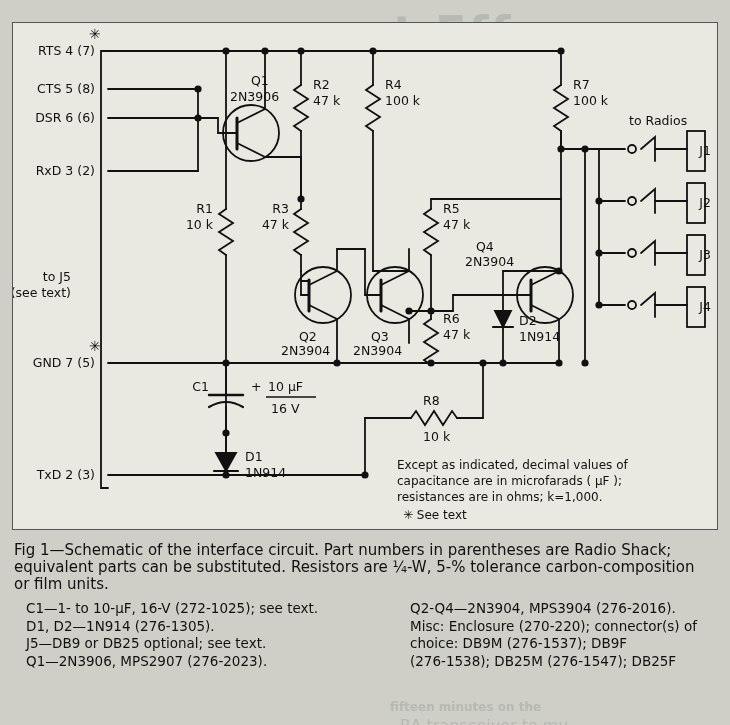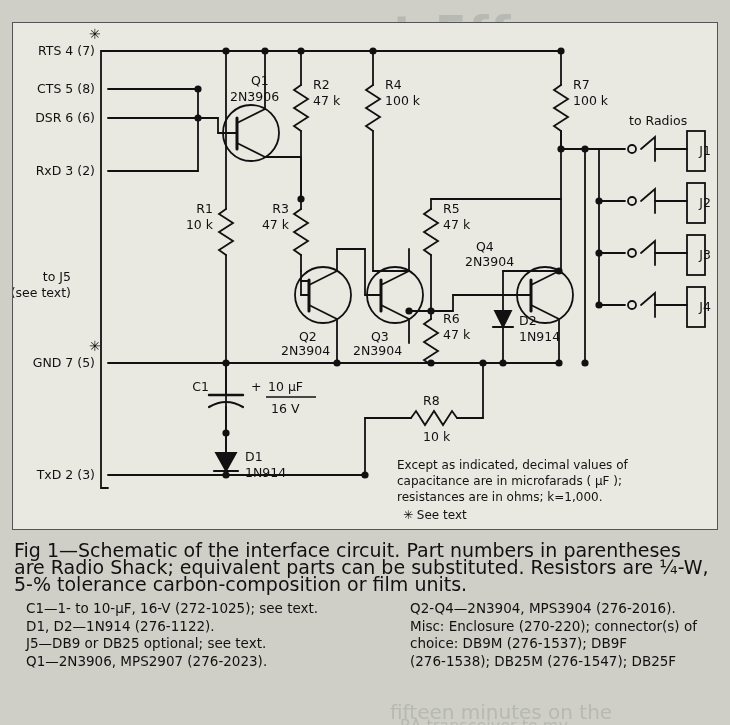--- a/index.html
+++ b/index.html
@@ -20,33 +20,33 @@
     pointer-events:none;
     user-select:none;
   }
   .ghost.g1{top:6px;left:330px;font-size:46px;letter-spacing:2px;}
   .ghost.g2{top:52px;left:330px;font-size:46px;letter-spacing:2px;}
   .ghost.g3{top:400px;left:40px;font-size:20px;font-weight:normal;}
   .ghost.g4{top:432px;left:30px;font-size:20px;font-weight:normal;}
   .ghost.g5{top:464px;left:30px;font-size:20px;font-weight:normal;}
   .ghost.g6{top:496px;left:40px;font-size:20px;font-weight:normal;}
   .ghost.g7{top:676px;left:400px;font-size:16px;font-weight:normal;margin-top:40px;}
-  .ghost.g8{top:700px;left:390px;font-size:20px;font-weight:normal;}
+  .ghost.g8{top:700px;left:390px;font-size:12px;font-weight:bold;}
 
   #figure-box{
     position:absolute;left:12px;top:22px;width:706px;height:508px;
     background:#e9e9e2;
     border:1px solid #555;
     box-sizing:border-box;
   }
   #schematic-svg{display:block;}
 
   .caption{
     position:absolute;left:14px;top:542px;width:700px;
-    font-size:19px;line-height:17px;
+    font-size:15px;line-height:17px;
     font-family:"DejaVu Sans", sans-serif;
   }
   .partslist{
     position:absolute;left:14px;top:600px;width:706px;
     font-size:13.5px;line-height:17.5px;
   }
   .col-left{position:absolute;left:12px;top:0;width:360px;}
   .col-right{position:absolute;left:368px;top:0;width:338px;margin-left:28px;}
   .indent{padding-left:18px;}
   svg text{font-family:"DejaVu Sans", sans-serif;}
@@ -319,21 +319,21 @@
       <text x="390" y="496" font-size="12">✳ See text</text>
     </g>
   </svg>
 </div>
 
 <div class="caption">Fig 1—Schematic of the interface circuit. Part numbers in parentheses are Radio Shack; equivalent parts can be substituted. Resistors are ¼-W, 5-% tolerance carbon-composition or film units.</div>
 
 <div class="partslist">
   <div class="col-left">
     <div>C1—1- to 10-µF, 16-V (272-1025); see text.</div>
-    <div>D1, D2—1N914 (276-1122).</div>
+    <div>D1, D2—1N914 (276-1305).</div>
     <div>J5—DB9 or DB25 optional; see text.</div>
     <div>Q1—2N3906, MPS2907 (276-2023).</div>
   </div>
   <div class="col-right">
     <div>Q2-Q4—2N3904, MPS3904 (276-2016).</div>
     <div>Misc: Enclosure (270-220); connector(s) of</div>
     <div>choice: DB9M (276-1537); DB9F</div>
     <div>(276-1538); DB25M (276-1547); DB25F</div>
   </div>
 </div>

